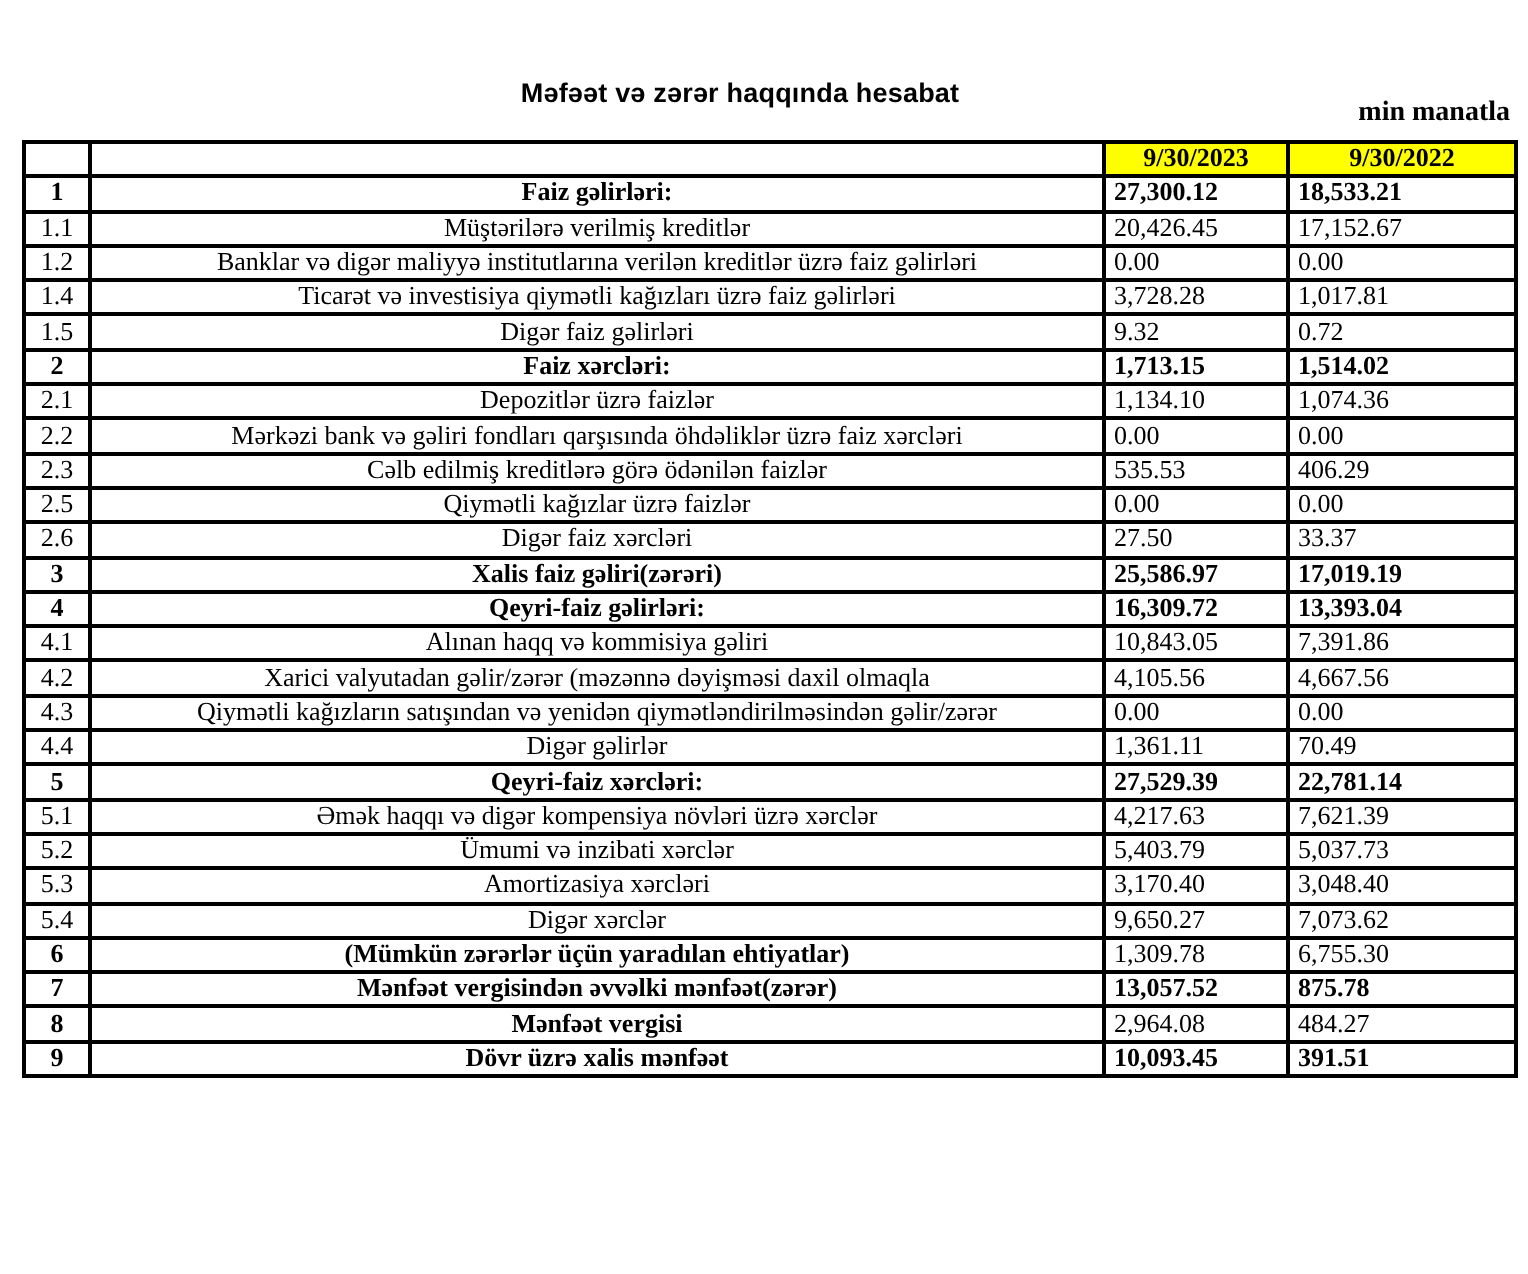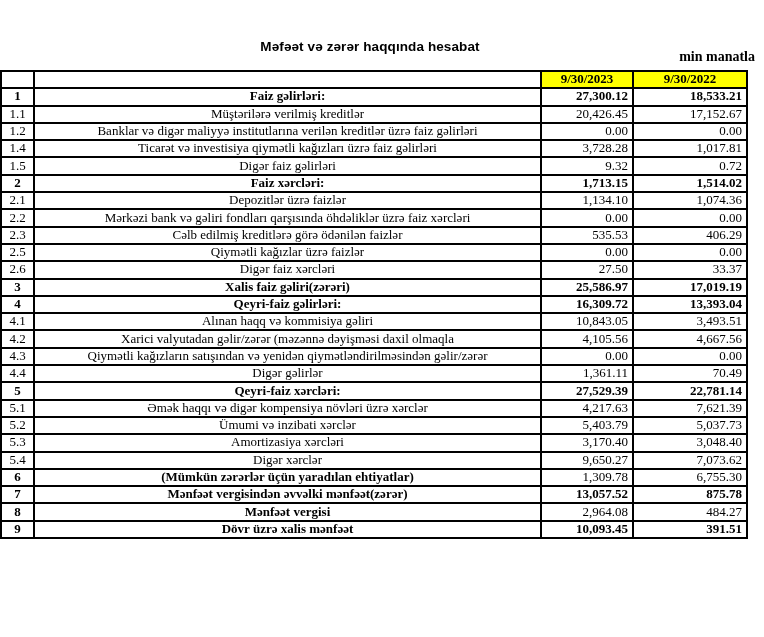--- a/index.html
+++ b/index.html
@@ -31,21 +31,21 @@
   .unit-note {
     position: absolute;
     top: 49px;
     right: 9px;
     font-family: "Liberation Serif", serif;
     font-weight: bold;
     font-size: 14px;
   }
   table.report {
     position: absolute;
-    left: 0;
+    left: 11px;
     top: 70px;
     width: 746px;
     border-collapse: collapse;
     table-layout: fixed;
     font-family: "Liberation Serif", serif;
     font-size: 13px;
   }
   table.report col.c1 { width: 33px; }
   table.report col.c2 { width: 507px; }
   table.report col.c3 { width: 92px; }
@@ -60,21 +60,21 @@
     overflow: hidden;
     font-weight: normal;
   }
   table.report th.hl {
     background: #FFFF00;
     font-weight: bold;
     text-align: center;
   }
   td.c-num { text-align: center; }
   td.c-label { text-align: center; }
-  td.c-val { text-align: right; }
+  td.c-val { text-align: left; }
   tr.section td.c-num,
   tr.section td.c-label { font-weight: bold; }
   tr.vbold td.c-val { font-weight: bold; }
 </style>
 </head>
 <body>
 
 <div class="page">
 
   <div class="doc-title">Məfəət və zərər haqqında hesabat</div>
@@ -172,21 +172,21 @@
         <tr class="section vbold">
           <td class="c-num">4</td>
           <td class="c-label">Qeyri-faiz gəlirləri:</td>
           <td class="c-val">16,309.72</td>
           <td class="c-val">13,393.04</td>
         </tr>
         <tr>
           <td class="c-num">4.1</td>
           <td class="c-label">Alınan haqq və kommisiya gəliri</td>
           <td class="c-val">10,843.05</td>
-          <td class="c-val">3,493.51</td>
+          <td class="c-val">7,391.86</td>
         </tr>
         <tr>
           <td class="c-num">4.2</td>
           <td class="c-label">Xarici valyutadan gəlir/zərər (məzənnə dəyişməsi daxil olmaqla</td>
           <td class="c-val">4,105.56</td>
           <td class="c-val">4,667.56</td>
         </tr>
         <tr>
           <td class="c-num">4.3</td>
           <td class="c-label">Qiymətli kağızların satışından və yenidən qiymətləndirilməsindən gəlir/zərər</td>

